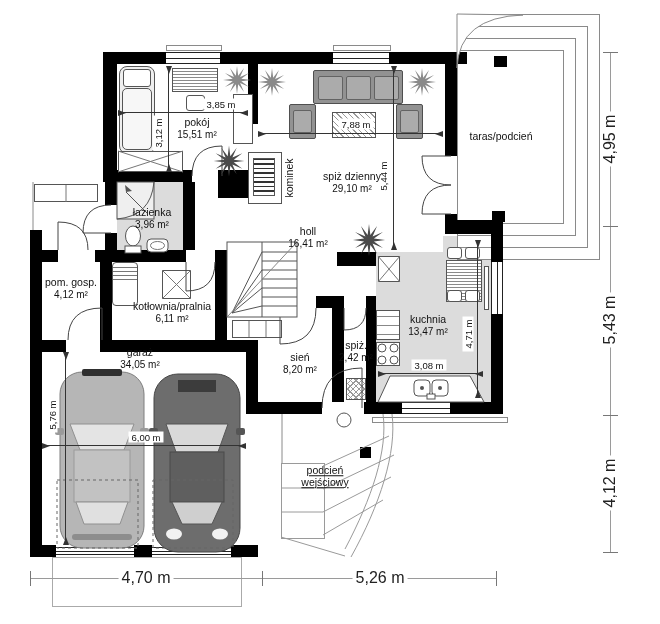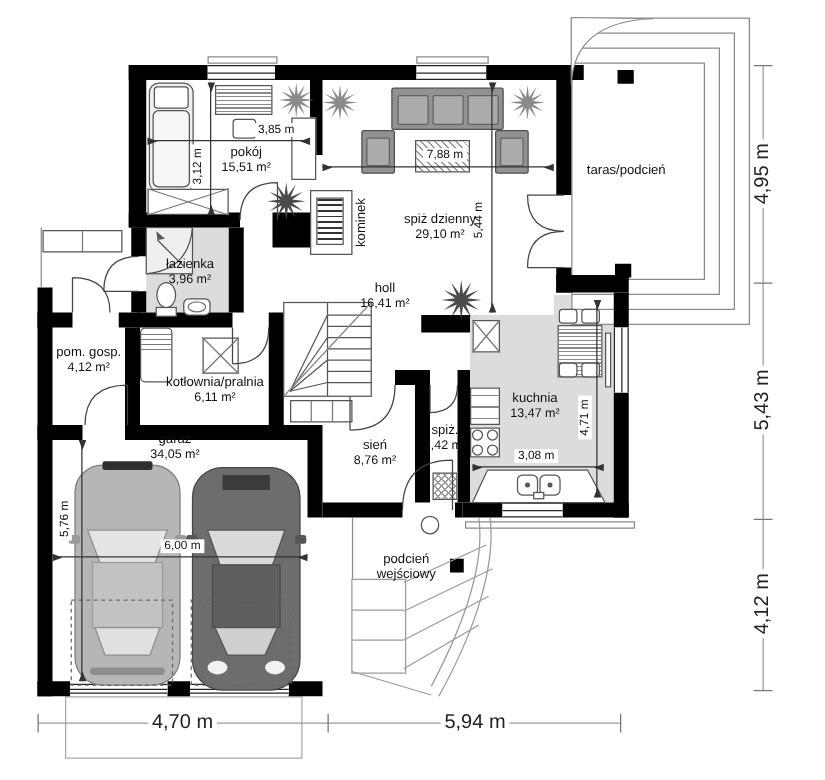--- a/index.html
+++ b/index.html
@@ -294,21 +294,21 @@
   <div class="tick" style="left:603px;top:552px;width:15px;height:1px;"></div>
   <div class="dimlblv big" style="left:610px;top:139px;">4,95 m</div>
   <div class="dimlblv big" style="left:610px;top:320px;">5,43 m</div>
   <div class="dimlblv big" style="left:610px;top:483px;">4,12 m</div>
 
   <div class="mline" style="left:30px;top:578px;width:467px;height:1px;"></div>
   <div class="tick" style="left:30px;top:571px;width:1px;height:15px;"></div>
   <div class="tick" style="left:262px;top:571px;width:1px;height:15px;"></div>
   <div class="tick" style="left:496px;top:571px;width:1px;height:15px;"></div>
   <div class="dimlbl big" style="left:146px;top:578px;">4,70 m</div>
-  <div class="dimlbl big" style="left:380px;top:578px;">5,94 m</div>
+  <div class="dimlbl big" style="left:380px;top:578px;">5,26 m</div>
 
   <div class="rl" style="left:197px;top:128px;">
     <div>pokój</div>
     <div class="a">15,51 m²</div>
   </div>
   <div class="rl" style="left:352px;top:182px;">
     <div>spiż dzienny</div>
     <div class="a">29,10 m²</div>
   </div>
   <div class="rl" style="left:152px;top:218px;">
@@ -326,30 +326,30 @@
   <div class="rl" style="left:140px;top:358px;">
     <div>garaż</div>
     <div class="a">34,05 m²</div>
   </div>
   <div class="rl" style="left:308px;top:237px;">
     <div>holl</div>
     <div class="a">16,41 m²</div>
   </div>
   <div class="rl" style="left:300px;top:363px;">
     <div>sień</div>
-    <div class="a">8,76 m²</div>
+    <div class="a">8,20 m²</div>
   </div>
   <div class="rl" style="left:356px;top:351px;">
     <div>spiż.</div>
     <div class="a">2,42 m²</div>
   </div>
   <div class="rl" style="left:428px;top:325px;">
     <div>kuchnia</div>
     <div class="a">13,47 m²</div>
   </div>
   <div class="rl vt" style="left:290px;top:178px;">kominek</div>
   <div class="rl" style="left:501px;top:137px;">taras/podcień</div>
-  <div class="rl" style="left:325px;top:454px;">
+  <div class="rl" style="left:325px;top:477px;text-decoration:underline;">
     <div>podcień</div>
     <div>wejściowy</div>
   </div>
 
 </div>
 
 </body></html>

